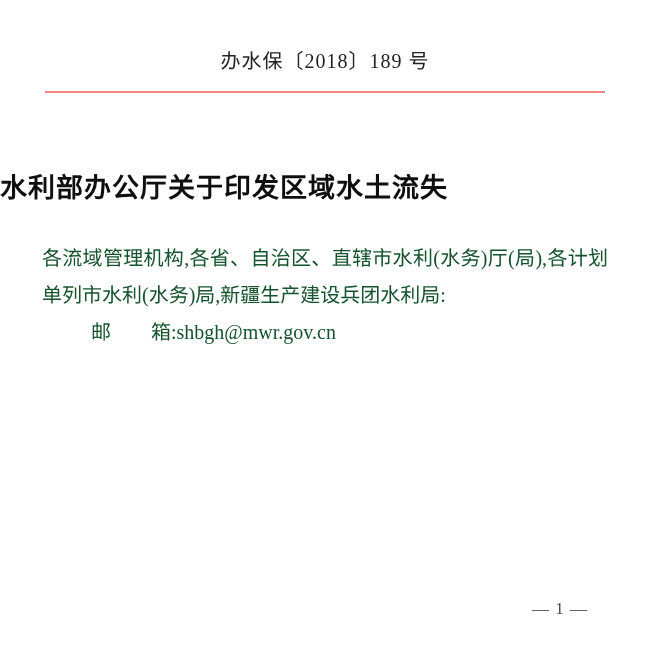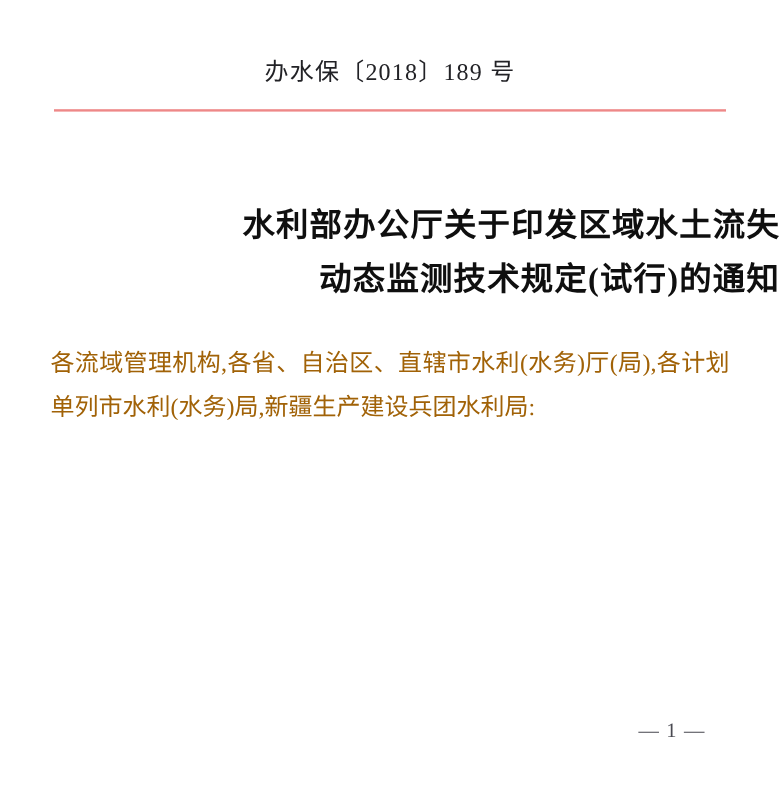--- a/index.html
+++ b/index.html
@@ -26,36 +26,36 @@
     color: #222226;
   }
   .red-line {
     width: 560px;
     height: 2px;
     margin: 18px auto 0 auto;
     background: #ee8888;
   }
   .title {
     margin: 73px 0 0 0;
-    text-align: right;
+    text-align: left;
     font-size: 27px;
     font-weight: bold;
     line-height: 45px;
     letter-spacing: 1px;
     color: #0f0f0f;
   }
   .title .title-line {
     display: block;
   }
   .doc-body {
     margin: 29px 42px 0 42px;
     font-size: 20px;
     line-height: 37px;
     text-align: justify;
-    color: #a16207;
+    color: #14532d;
   }
   .doc-body p {
     margin: 0;
   }
   .indent {
     text-indent: 49px;
   }
   .contact {
     white-space: pre-wrap;
   }
@@ -72,24 +72,24 @@
 <body>
 
 <div class="page">
 
   <div class="doc-number">办水保〔2018〕189 号</div>
 
   <div class="red-line" style="background: rgb(238, 136, 136);"></div>
 
   <h1 class="title">
     <span class="title-line">水利部办公厅关于印发区域水土流失</span>
-    <span class="title-line">动态监测技术规定(试行)的通知</span>
   </h1>
 
   <div class="doc-body">
     <p class="salutation">各流域管理机构,各省、自治区、直辖市水利(水务)厅(局),各计划单列市水利(水务)局,新疆生产建设兵团水利局:</p>
+    <p class="indent contact">邮　　箱:shbgh@mwr.gov.cn</p>
   </div>
 
   <div class="footer">
     <span>— 1 —</span>
   </div>
 
 </div>
 
 </body></html>

